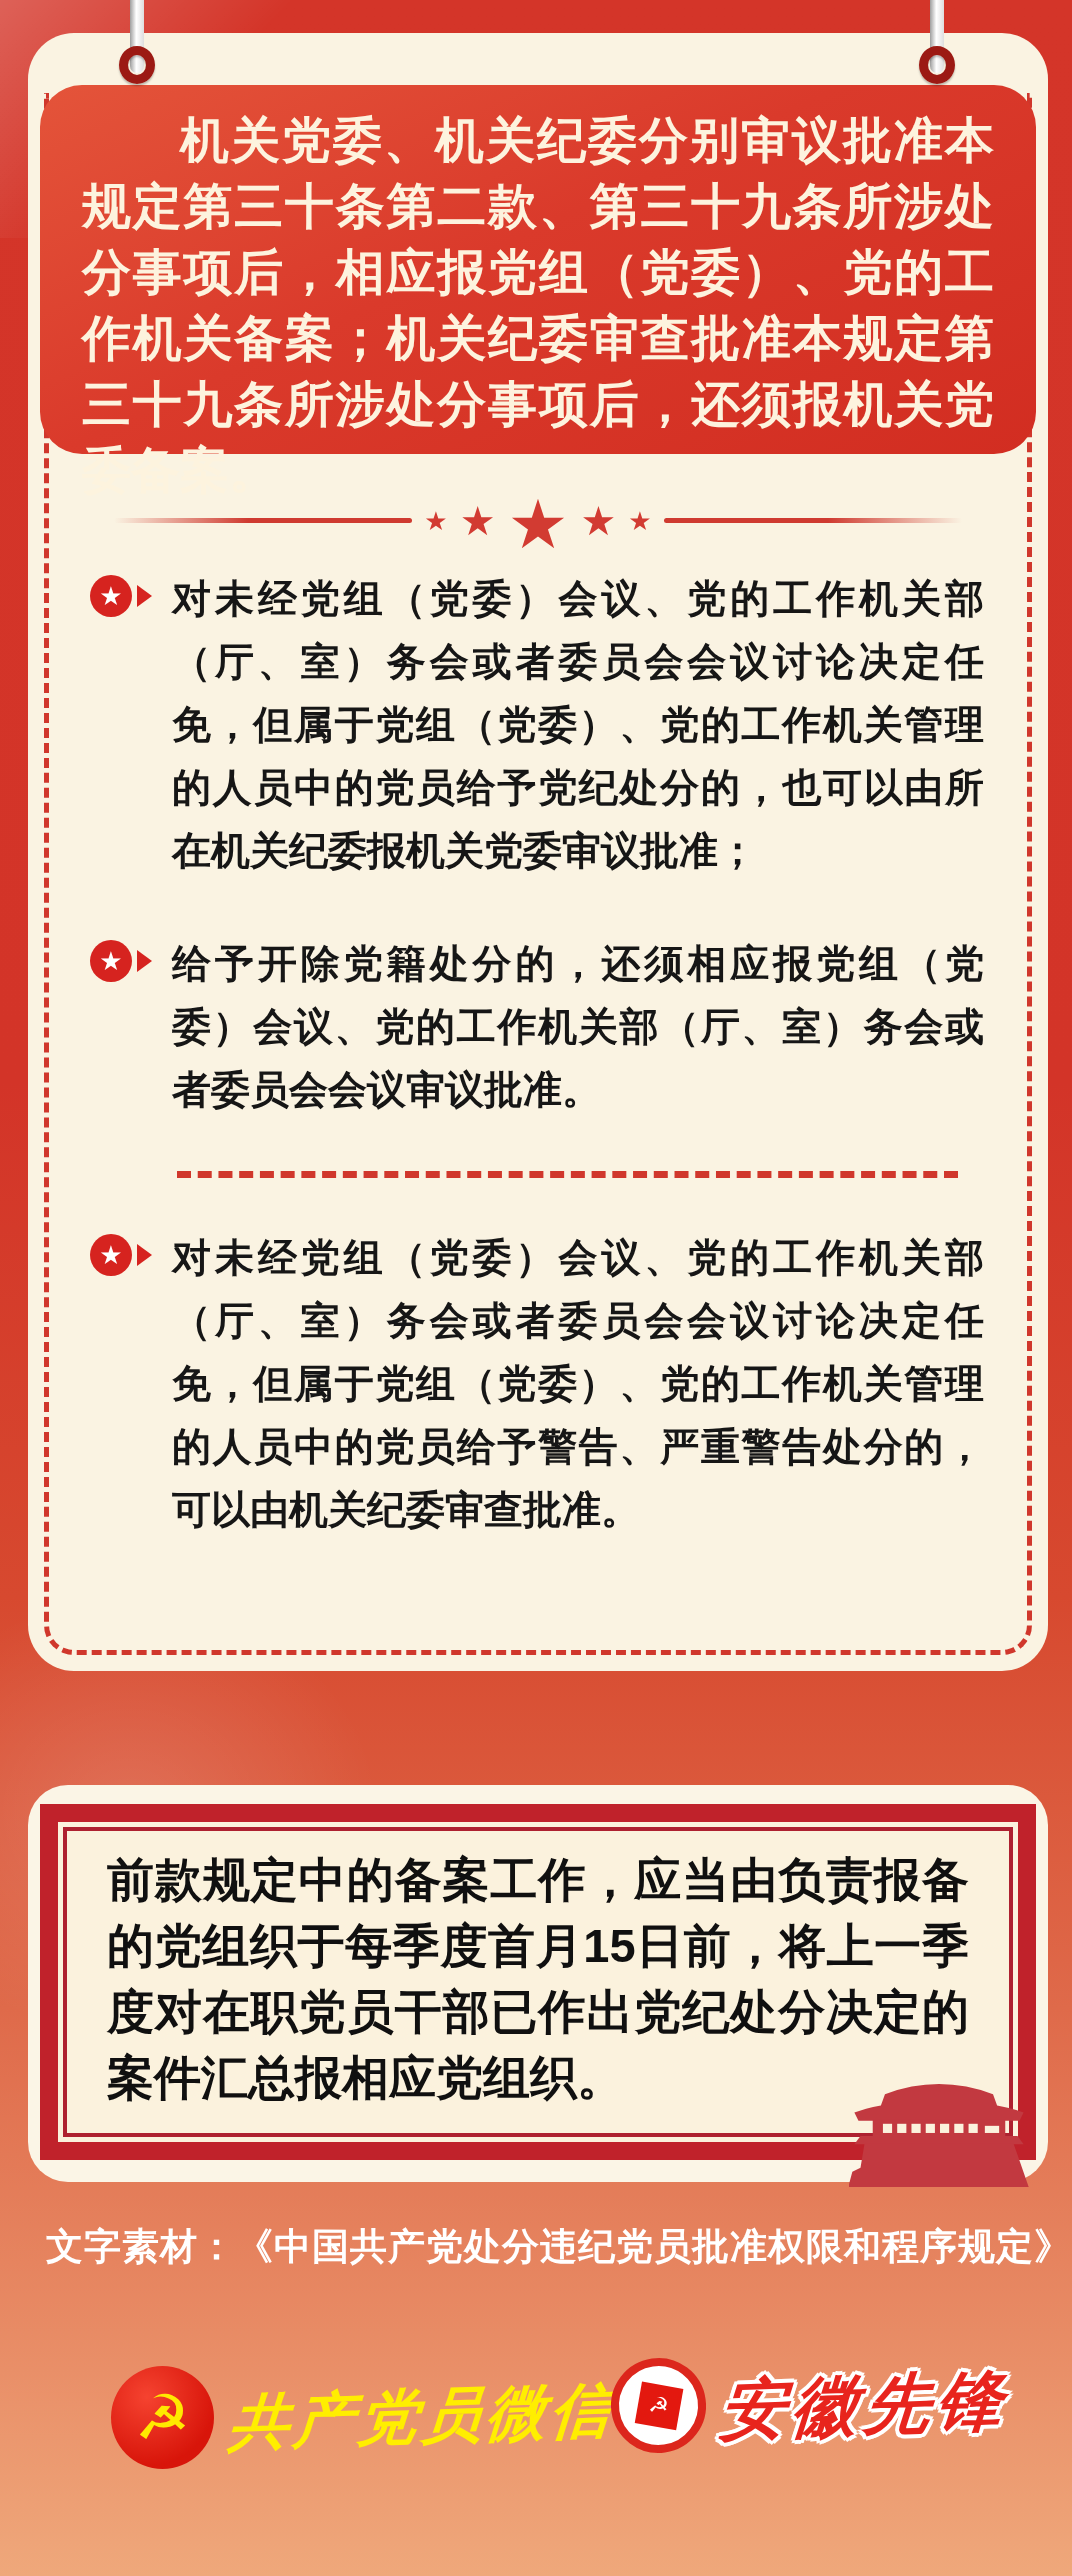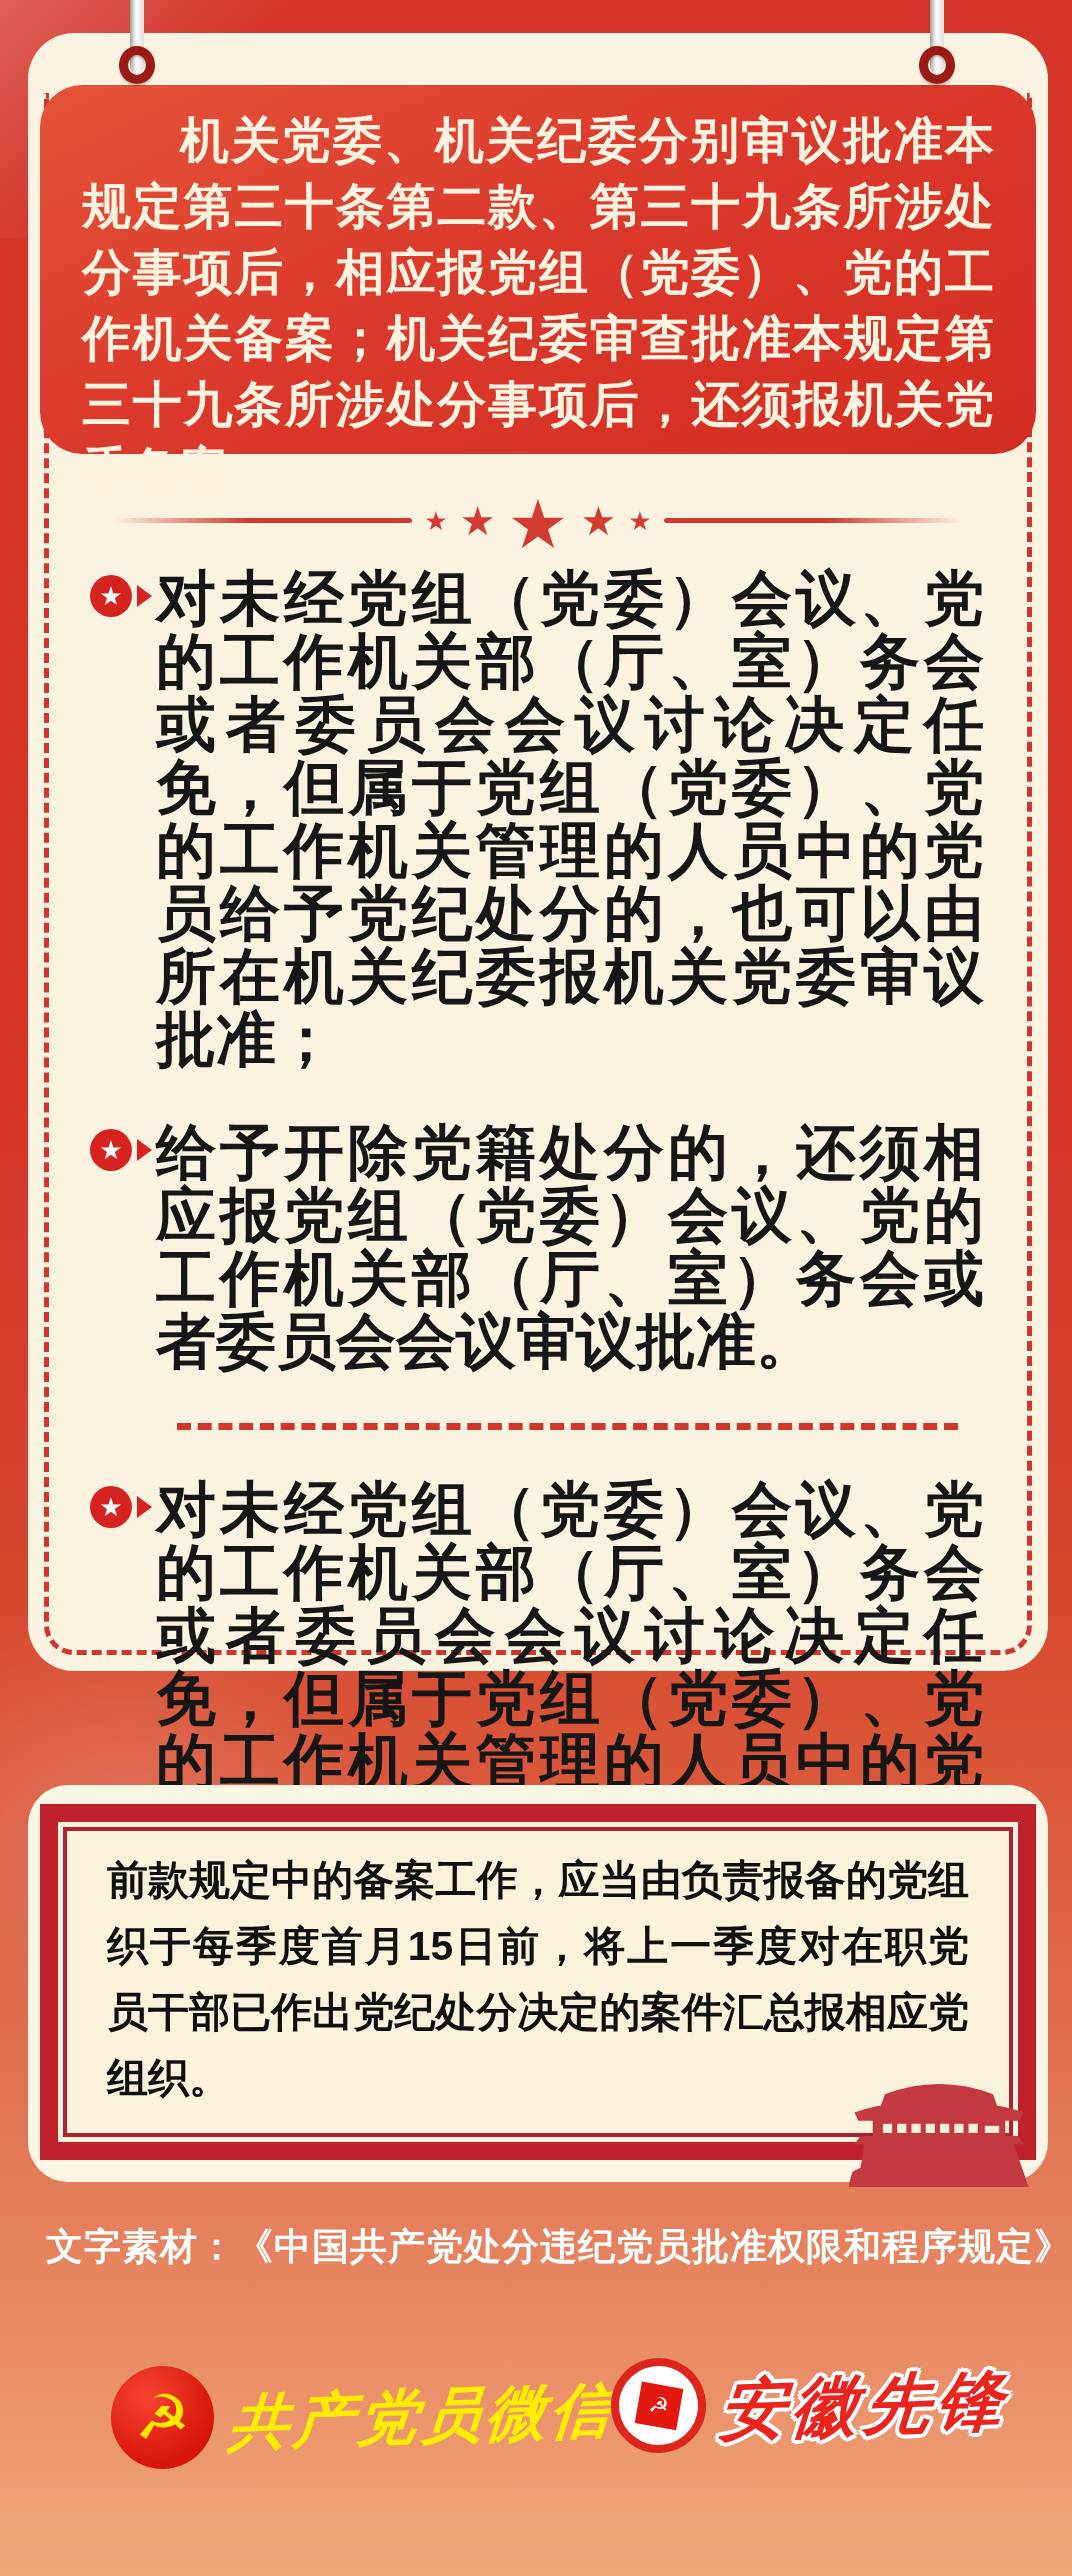--- a/index.html
+++ b/index.html
@@ -44,33 +44,33 @@
   .star-divider .s2 { font-size:40px; line-height:1; }
   .star-divider .s3 { font-size:68px; line-height:1; margin-top:6px; }
 
   .bullets { position:absolute; top:534px; left:62px; right:64px; }
   .bullet { display:flex; margin-bottom:50px; }
   .b-icon { flex:none; display:flex; align-items:flex-start; width:66px; margin-top:8px; }
   .b-circle { width:42px; height:42px; border-radius:50%; background:#d6231f; color:#ffffff;
     font-size:26px; display:flex; align-items:center; justify-content:center; }
   .b-arrow { width:0; height:0; border-top:11px solid transparent; border-bottom:11px solid transparent;
     border-left:15px solid #d6231f; margin-left:5px; margin-top:10px; }
-  .b-text { font-size:60px; line-height:63px; font-weight:600; color:#161616;
-    text-align:justify; word-break:break-all; }
+  .b-text { font-size:39px; line-height:63px; font-weight:600; color:#161616;
+    text-align:justify; word-break:break-all;margin-left:16px; }
   .dash-divider { border:none; border-top:7px dashed #d0372c; margin:40px 26px 48px 87px; }
 
   
   .card2 { position:absolute; left:28px; top:1785px; width:1020px; height:397px;
     background:#fbf5e6; border-radius:40px; z-index:2; }
   .frame { position:absolute; left:12px; right:12px; top:19px; bottom:22px;
     background:#c0222b; padding:18px; }
   .gap { width:100%; height:100%; background:#fbf2dd; padding:5px; }
   .innerline { position:relative; width:100%; height:100%; border:4px solid #ae2130;
     padding:16px 40px; overflow:visible; }
-  .innerline p { font-size:41px; line-height:66px; font-weight:700; color:#101010;
+  .innerline p { font-size:47px; line-height:66px; font-weight:700; color:#101010;
     text-align:justify; word-break:break-all; }
   .tiananmen { position:absolute; right:6px; bottom:-27px; z-index:4; }
 
   
   .source-line { position:absolute; top:2222px; left:0; right:0; text-align:right;
     font-size:37px; font-weight:600; color:#ffffff; letter-spacing:1px; }
   .logos { position:absolute; top:2358px; left:0; right:0; height:159px; }
   .logo-left { position:absolute; left:111px; top:8px; display:flex; align-items:center; }
   .emblem-circle { width:103px; height:103px; border-radius:50%;
     background:radial-gradient(circle at 35% 30%,#f54330,#d8150a 70%);

